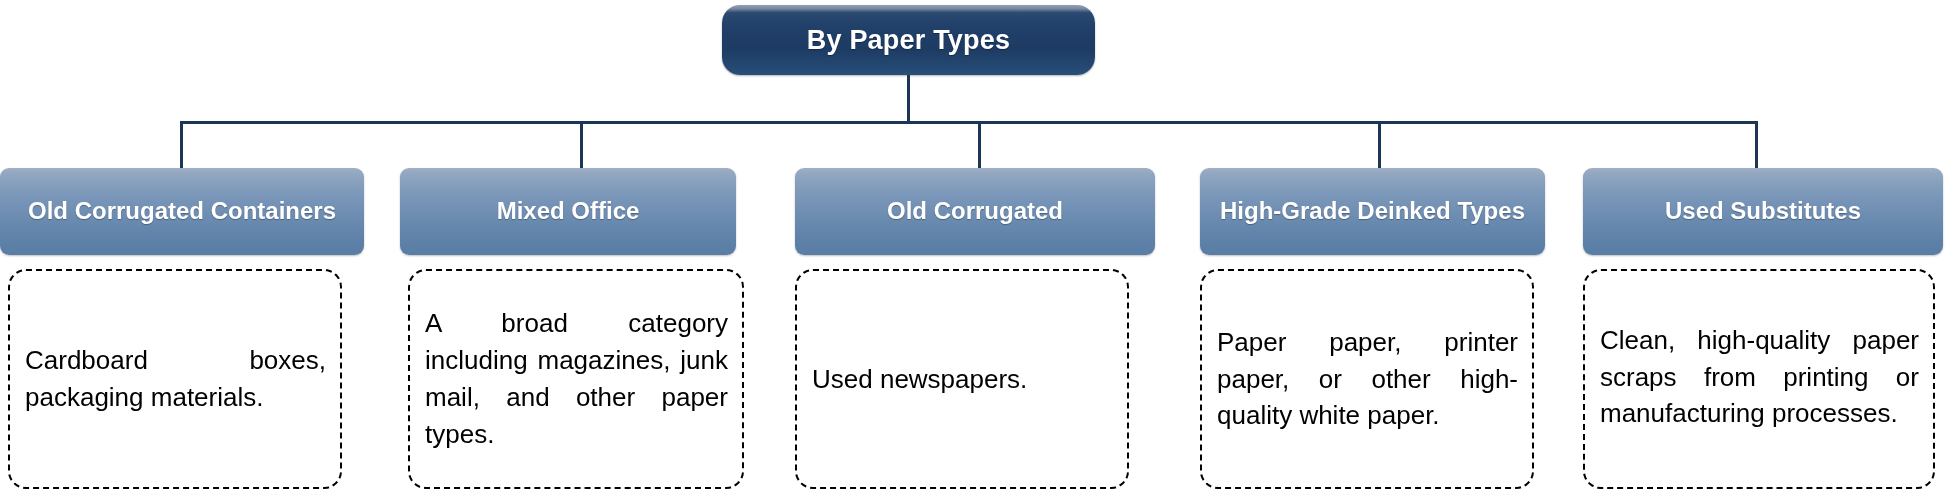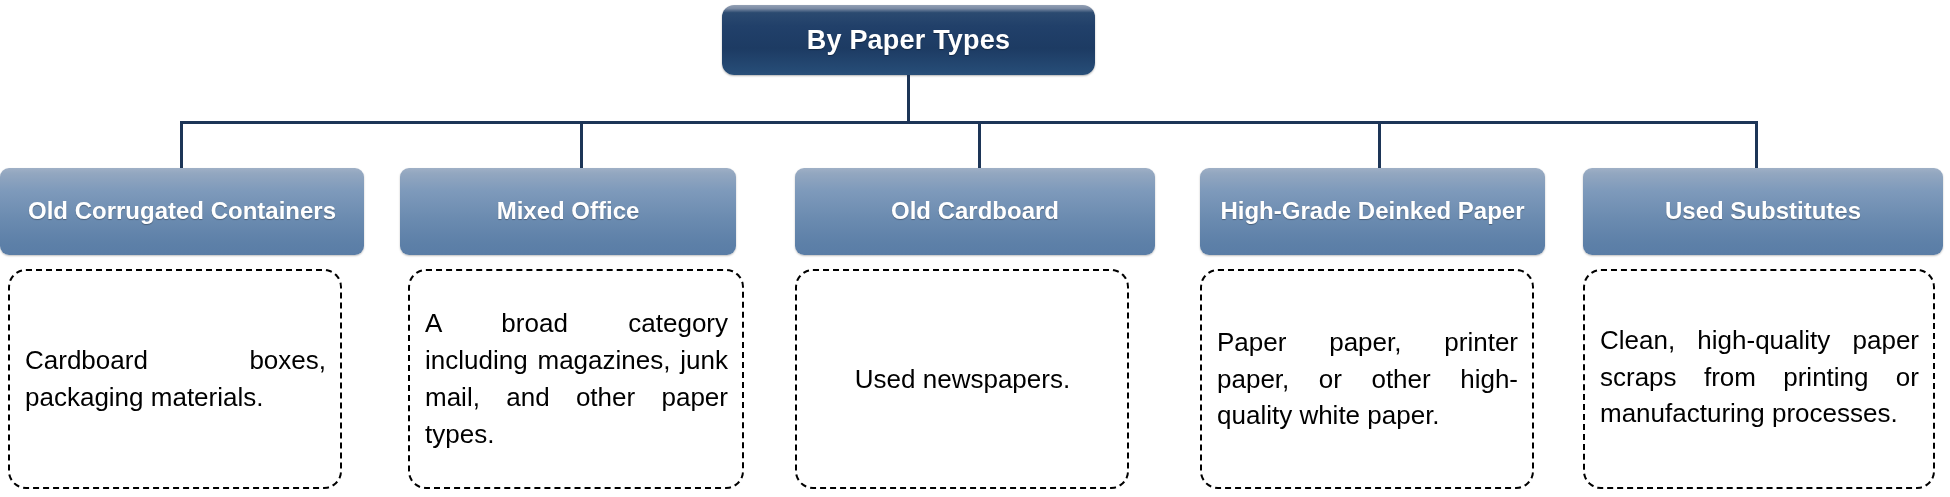--- a/index.html
+++ b/index.html
@@ -24,21 +24,21 @@
     height: 497px;
   }
 
   
   .root-node {
     position: absolute;
     left: 722px;
     top: 5px;
     width: 373px;
     height: 70px;
-    border-radius: 12px;
+    border-radius: 18px;
     background: linear-gradient(to bottom,
         #93a0b4 0%,
         #7b8ba4 5%,
         #2b4a70 11%,
         #21406a 30%,
         #1d3b63 62%,
         #254a74 92%,
         #2a5079 100%);
     box-shadow: 0 1px 2px rgba(0,0,0,0.30);
     display: flex;
@@ -170,30 +170,30 @@
       <div class="cat-node">
         <span class="cat-label">Mixed Office</span>
       </div>
       <div class="desc-node v-center" style="left:8px; width:336px; height:220px;">
         <span class="desc-text">A broad category including magazines, junk mail, and other paper types.</span>
       </div>
     </div>
 
     <div class="column" style="left:795px; width:360px;">
       <div class="cat-node">
-        <span class="cat-label">Old Cardboard</span>
+        <span class="cat-label">Old Corrugated</span>
       </div>
       <div class="desc-node v-center" style="left:-143px; width:334px; height:220px; margin-left:143px;">
-        <span class="desc-text" style="text-align:center;">Used newspapers.</span>
+        <span class="desc-text" style="">Used newspapers.</span>
       </div>
     </div>
 
     <div class="column" style="left:1200px; width:345px;">
       <div class="cat-node">
-        <span class="cat-label">High-Grade Deinked Paper</span>
+        <span class="cat-label">High-Grade Deinked Types</span>
       </div>
       <div class="desc-node v-center" style="left:-7px; width:334px; height:220px; margin-left:7px;">
         <span class="desc-text">Paper paper, printer paper, or other high-quality white paper.</span>
       </div>
     </div>
 
     <div class="column" style="left:1583px; width:360px;">
       <div class="cat-node">
         <span class="cat-label">Used Substitutes</span>
       </div>

